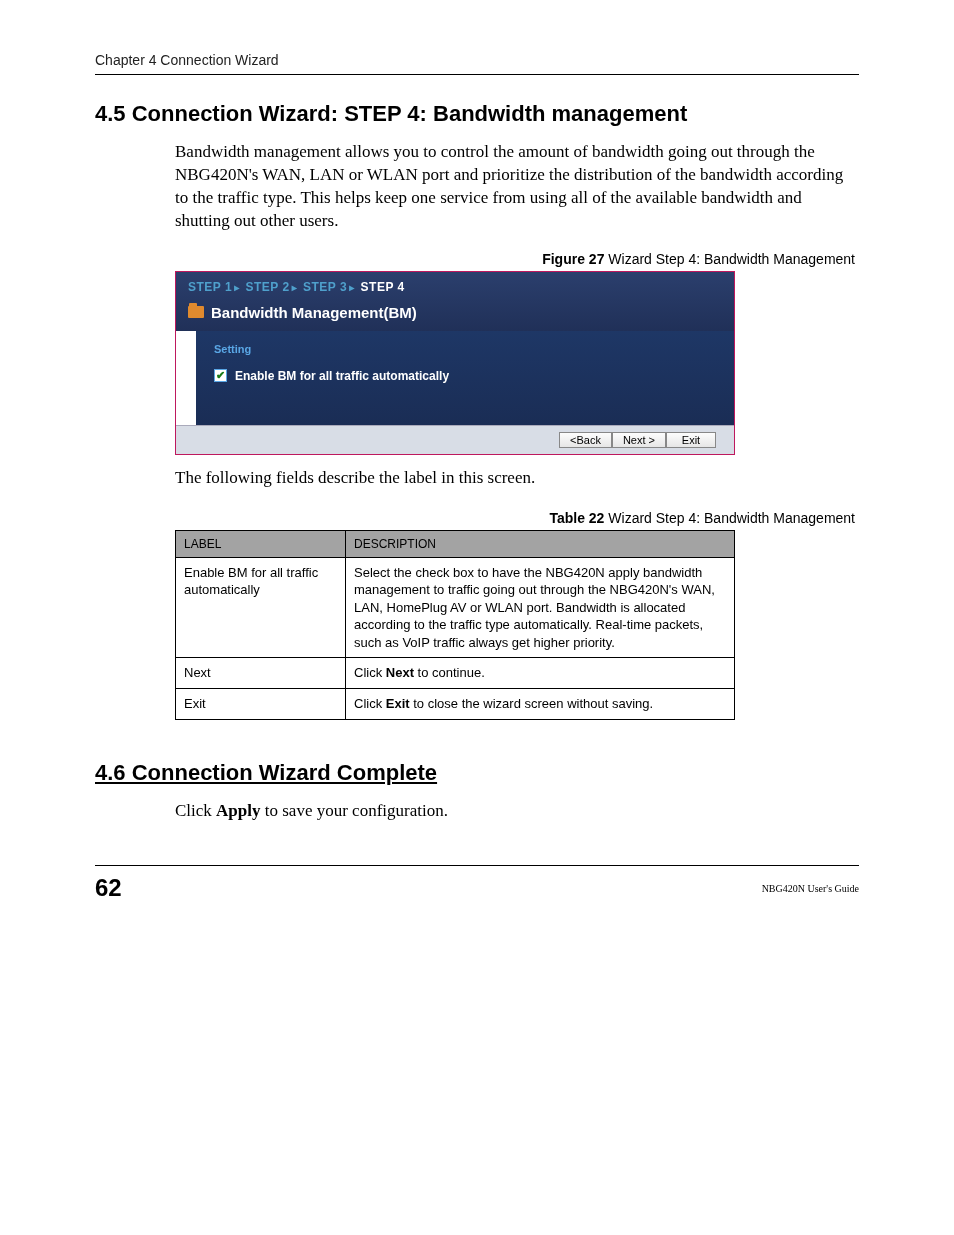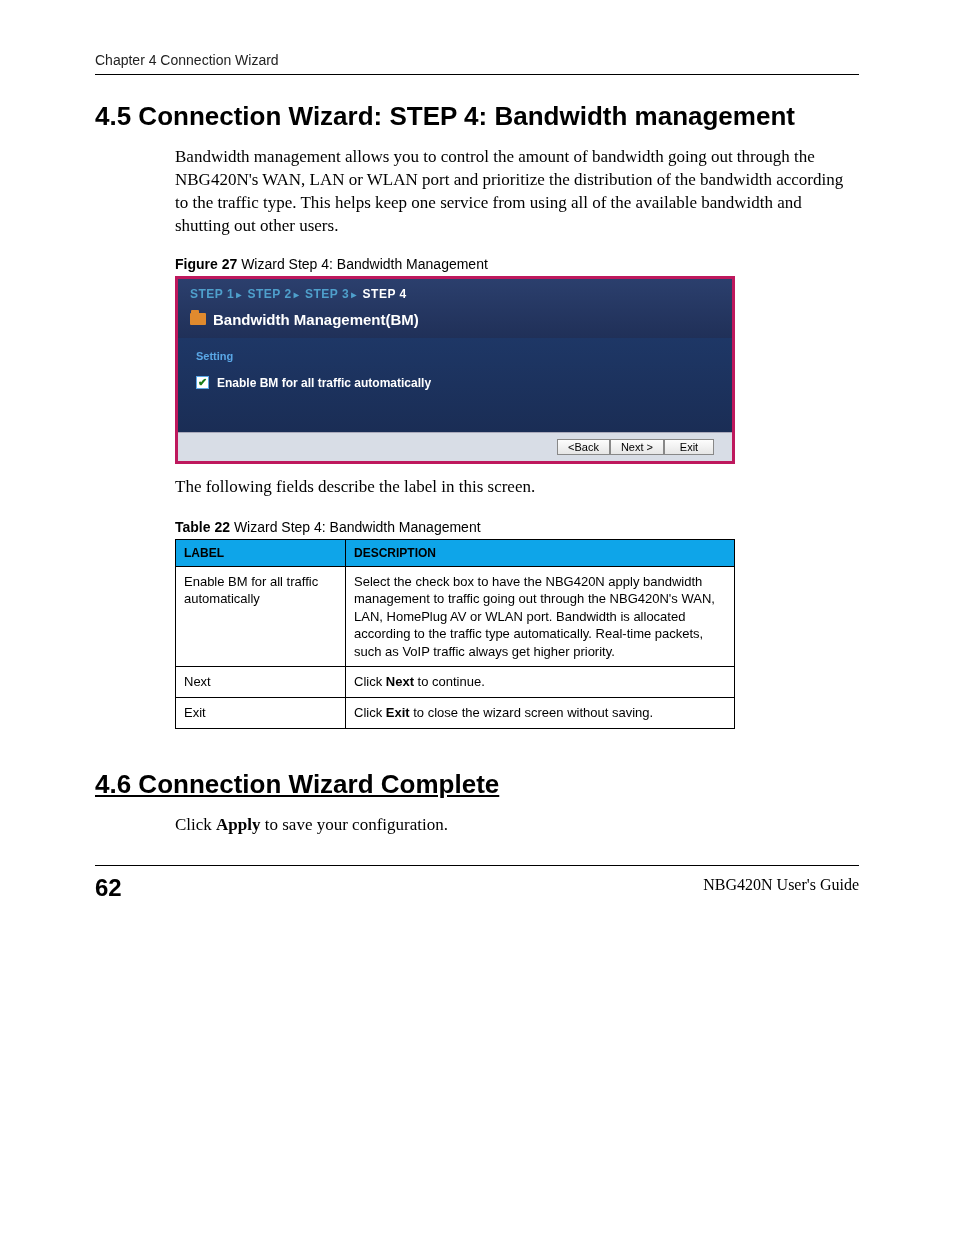--- a/index.html
+++ b/index.html
@@ -1,48 +1,48 @@
 <!DOCTYPE html>
 <html><head>
 <meta charset="utf-8">
 <style>
   * { box-sizing: border-box; margin: 0; padding: 0; }
   html, body { width: 954px; height: 1235px; background: #fff; font-family: "Times New Roman", Times, serif; color: #000; }
   .page { position: relative; width: 954px; height: 938px; padding: 52px 95px 50px 95px; }
   .runhead { font-family: Arial, Helvetica, sans-serif; font-size: 14px; color: #222; padding-bottom: 6px; }
   .runhead-rule { border-bottom: 1.5px solid #000; margin-bottom: 26px; }
-  h1.section { font-family: Arial, Helvetica, sans-serif; font-weight: bold; font-size: 26px; color: #000; margin: 18px 0 14px 0; }
+  h1.section { font-family: Arial, Helvetica, sans-serif; font-weight: bold; font-size: 22px; color: #000; margin: 18px 0 14px 0; }
   .body-indent { margin-left: 80px; margin-right: 4px; }
   p.body { font-size: 17px; line-height: 1.35; margin-bottom: 14px; }
-  .caption { font-family: Arial, Helvetica, sans-serif; font-size: 14px; margin: 18px 0 4px 0; }
+  .caption { font-family: Arial, Helvetica, sans-serif; font-size: 14px; margin: 18px 0 4px 0; text-align: right; }
   .caption b { font-weight: bold; }
   
-  .wiz { width: 560px; border: 3px solid #be185d; font-family: Verdana, Arial, sans-serif; font-size: 12px; }
+  .wiz { width: 560px; border: 1px solid #be185d; font-family: Verdana, Arial, sans-serif; font-size: 12px; }
   .wiz-top { background: linear-gradient(#2b3f6d, #203058); padding: 8px 12px 10px 12px; }
   .steps { color: #4fa0cc; font-weight: bold; font-size: 12px; letter-spacing: 0.5px; }
   .steps .cur { color: #fff; }
   .steps .sep { font-size: 10px; padding: 0 2px; color:#4fa0cc; }
   .wiz-title { color: #fff; font-weight: bold; font-size: 15px; margin-top: 10px; display: flex; align-items: center; gap: 7px; }
   .wiz-icon { width: 16px; height: 12px; background: #e08a2e; display: inline-block; border-radius: 1px; position: relative; }
   .wiz-icon::before { content:""; position:absolute; top:-3px; left:1px; width:8px; height:3px; background:#e08a2e; border-radius:1px 1px 0 0; }
-  .wiz-body { background: linear-gradient(#1e3766, #1a2d55); padding: 12px 18px 42px 18px; color: #fff; }
+  .wiz-body { background: linear-gradient(#1e3766, #1a2d55); padding: 12px 18px 42px 18px; color: #fff; margin-left: 20px; }
   .wiz-setting { color: #5aa7e6; font-weight: bold; font-size: 11px; margin-bottom: 14px; }
   .wiz-check-row { display: flex; align-items: center; gap: 8px; font-weight: bold; font-size: 12px; color: #fff; }
   .wiz-check { width: 13px; height: 13px; background: #fff; border: 1px solid #5aa7e6; display: inline-flex; align-items: center; justify-content: center; color: #1a7c1a; font-size: 11px; line-height: 1; }
   .wiz-foot { background: #d8dde6; padding: 6px 18px; display: flex; justify-content: flex-end; border-top: 1px solid #aab; }
   .wiz-btn { font-family: Tahoma, Arial, sans-serif; font-size: 11px; background: linear-gradient(#fdfdfd,#e6e6e6); border: 1px solid #888; padding: 1px 10px; min-width: 50px; text-align: center; }
   
   table.desc { width: 560px; border-collapse: collapse; font-family: Arial, Helvetica, sans-serif; font-size: 13px; margin-top: 2px; }
-  table.desc th { background: #0ea5e9; text-align: left; font-size: 12px; font-weight: bold; padding: 6px 8px; border: 1px solid #000; }
+  table.desc th { background: #a3a3a3; text-align: left; font-size: 12px; font-weight: normal; padding: 6px 8px; border: 1px solid #000; }
   table.desc td { border: 1px solid #000; padding: 6px 8px; vertical-align: top; line-height: 1.35; }
   table.desc td:first-child { width: 170px; }
   
   .footer-rule { position: absolute; left: 95px; right: 95px; bottom: 72px; border-top: 1.5px solid #000; }
   .page-number { position: absolute; left: 95px; bottom: 36px; font-family: Arial, Helvetica, sans-serif; font-size: 24px; font-weight: bold; }
-  .guide-title { position: absolute; right: 95px; bottom: 44px; font-family: "Times New Roman", serif; font-size: 16px; }
+  .guide-title { position: absolute; right: 95px; bottom: 44px; font-family: "Times New Roman", serif; font-size: 10px; }
 </style>
 </head>
 <body>
 
 <div class="page">
 
   <div class="runhead">Chapter 4 Connection Wizard</div>
   <div class="runhead-rule"></div>
 
   <h1 class="section">4.5  Connection Wizard: STEP 4: Bandwidth management</h1>

